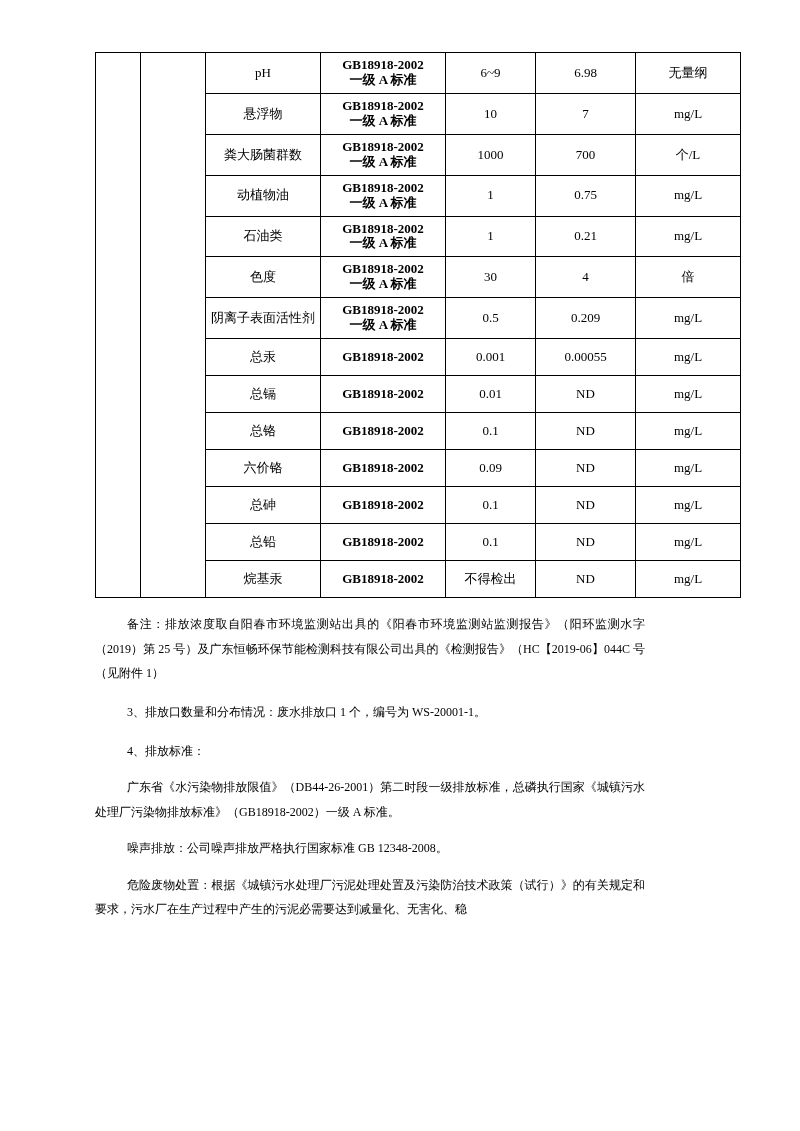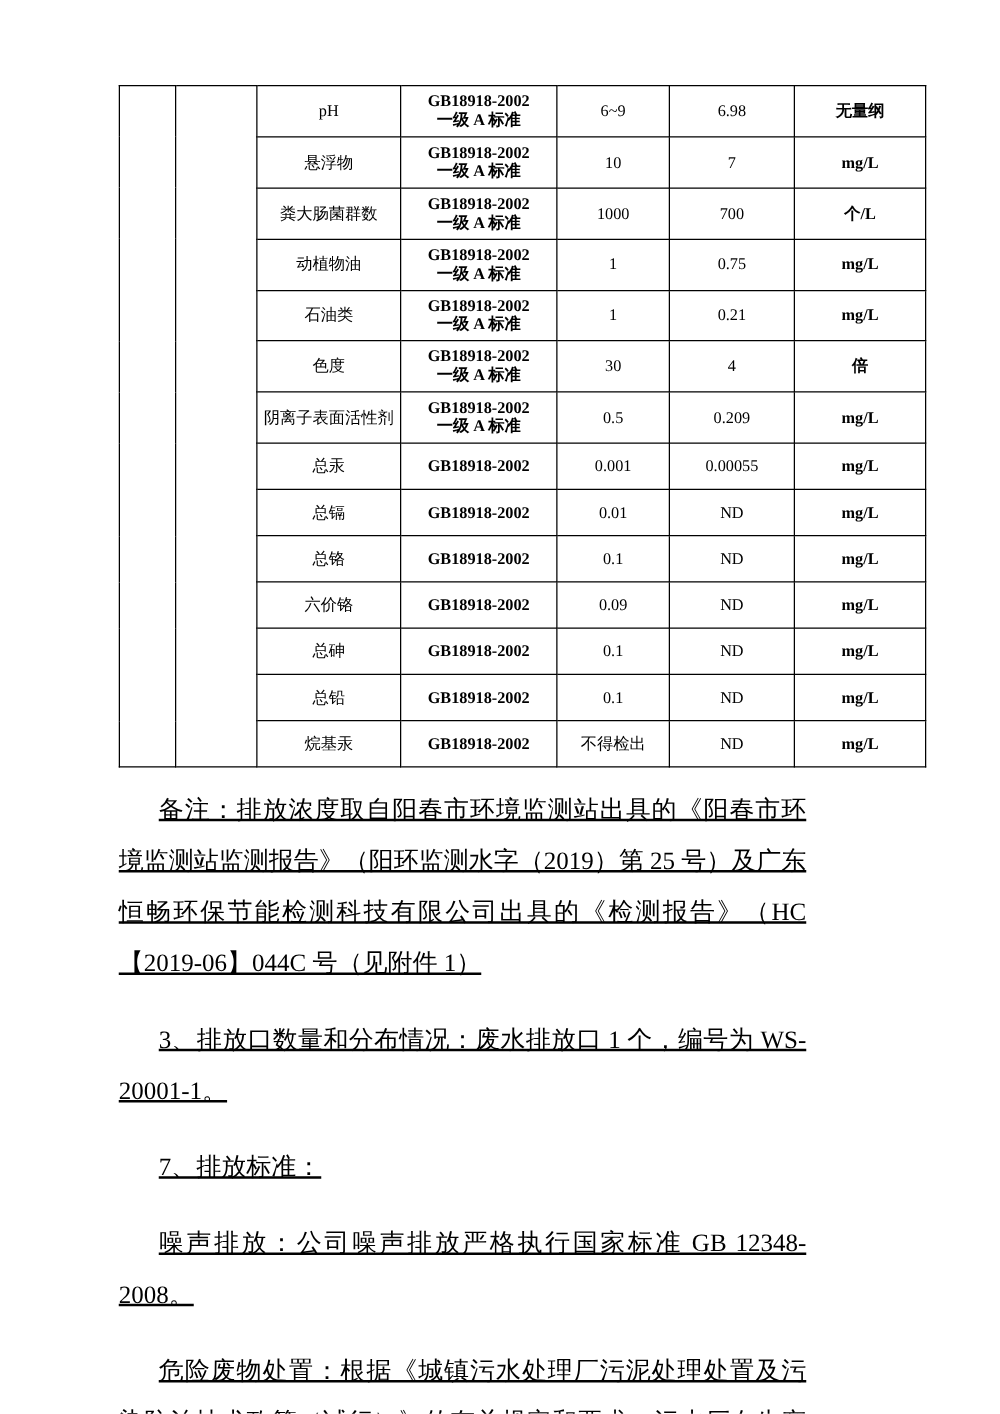--- a/index.html
+++ b/index.html
@@ -11,21 +11,21 @@
     width: 800px;
     height: 1131px;
     font-family: "Liberation Serif", serif;
     color: #000000;
     position: relative;
   }
   .page {
     width: 740px;
     height: 1131px;
     box-sizing: border-box;
-    padding: 68px 95px 0 95px;
+    padding: 52px 95px 0 95px;
     position: relative;
   }
   table.main {
     border-collapse: collapse;
     width: 610px;
     table-layout: fixed;
     margin: 0;
   }
   table.main td {
     border: 1px solid #000000;
@@ -36,33 +36,32 @@
     line-height: 1.25;
     padding: 5px 2px;
     height: 26px;
   }
   td.colA { width: 40px; }
   td.colB { width: 60px; }
   td.name { width: 110px; font-size: 13.5px; }
   td.std  { width: 120px; font-size: 12px; }
   td.limit{ width: 85px; font-size: 13px; }
   td.val  { width: 95px; font-size: 13px; }
-  td.unit { width: 100px; font-size: 13px; font-weight: bold; }
+  td.unit { width: 100px; font-size: 13px; }
   .std2 {
     display: block;
     line-height: 1.15;
     font-weight: bold;
   }
   .para {
     margin-top: 14px;
     text-indent: 32px;
-    font-size: 20px;
+    font-size: 12px;
     line-height: 2.05;
     text-align: justify;
-    text-decoration: underline;
   }
   .para.tight { margin-top: 8px; }
 </style>
 </head>
 <body>
 
 <div class="page">
 
   <table class="main">
     <tbody>
@@ -199,17 +198,18 @@
         </td>
         <td class="limit">不得检出</td>
         <td class="val">ND</td>
         <td class="unit">mg/L</td>
       </tr>
     </tbody>
   </table>
 
   <p class="para">备注：排放浓度取自阳春市环境监测站出具的《阳春市环境监测站监测报告》（阳环监测水字（2019）第 25 号）及广东恒畅环保节能检测科技有限公司出具的《检测报告》（HC【2019-06】044C 号（见附件 1）</p>
   <p class="para">3、排放口数量和分布情况：废水排放口 1 个，编号为 WS-20001-1。</p>
-  <p class="para">7、排放标准：</p>
+  <p class="para">4、排放标准：</p>
+  <p class="para tight">广东省《水污染物排放限值》（DB44-26-2001）第二时段一级排放标准，总磷执行国家《城镇污水处理厂污染物排放标准》（GB18918-2002）一级 A 标准。</p>
   <p class="para tight">噪声排放：公司噪声排放严格执行国家标准 GB 12348-2008。</p>
   <p class="para tight">危险废物处置：根据《城镇污水处理厂污泥处理处置及污染防治技术政策（试行）》的有关规定和要求，污水厂在生产过程中产生的污泥必需要达到减量化、无害化、稳</p>
 
 </div>
 
 </body></html>

